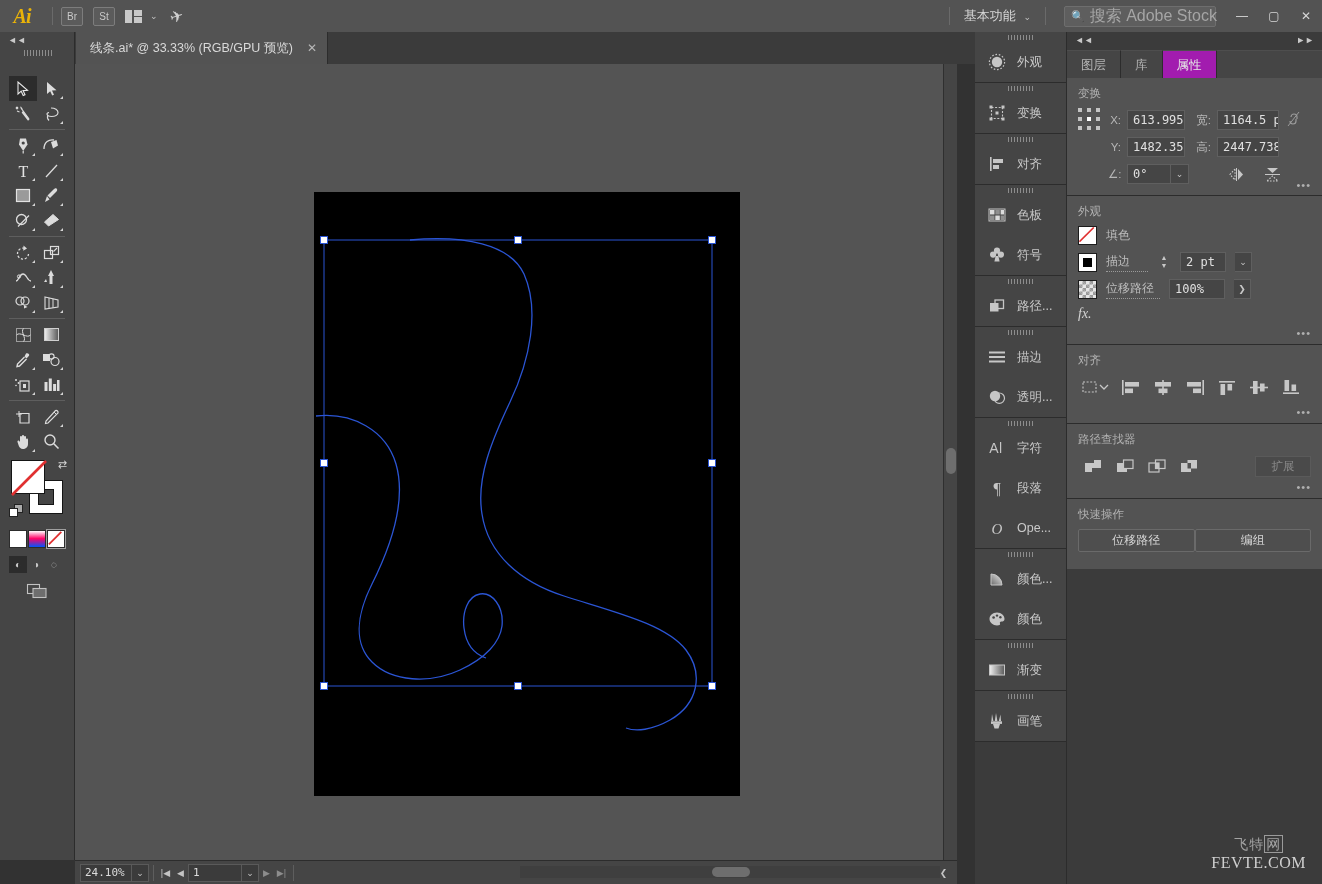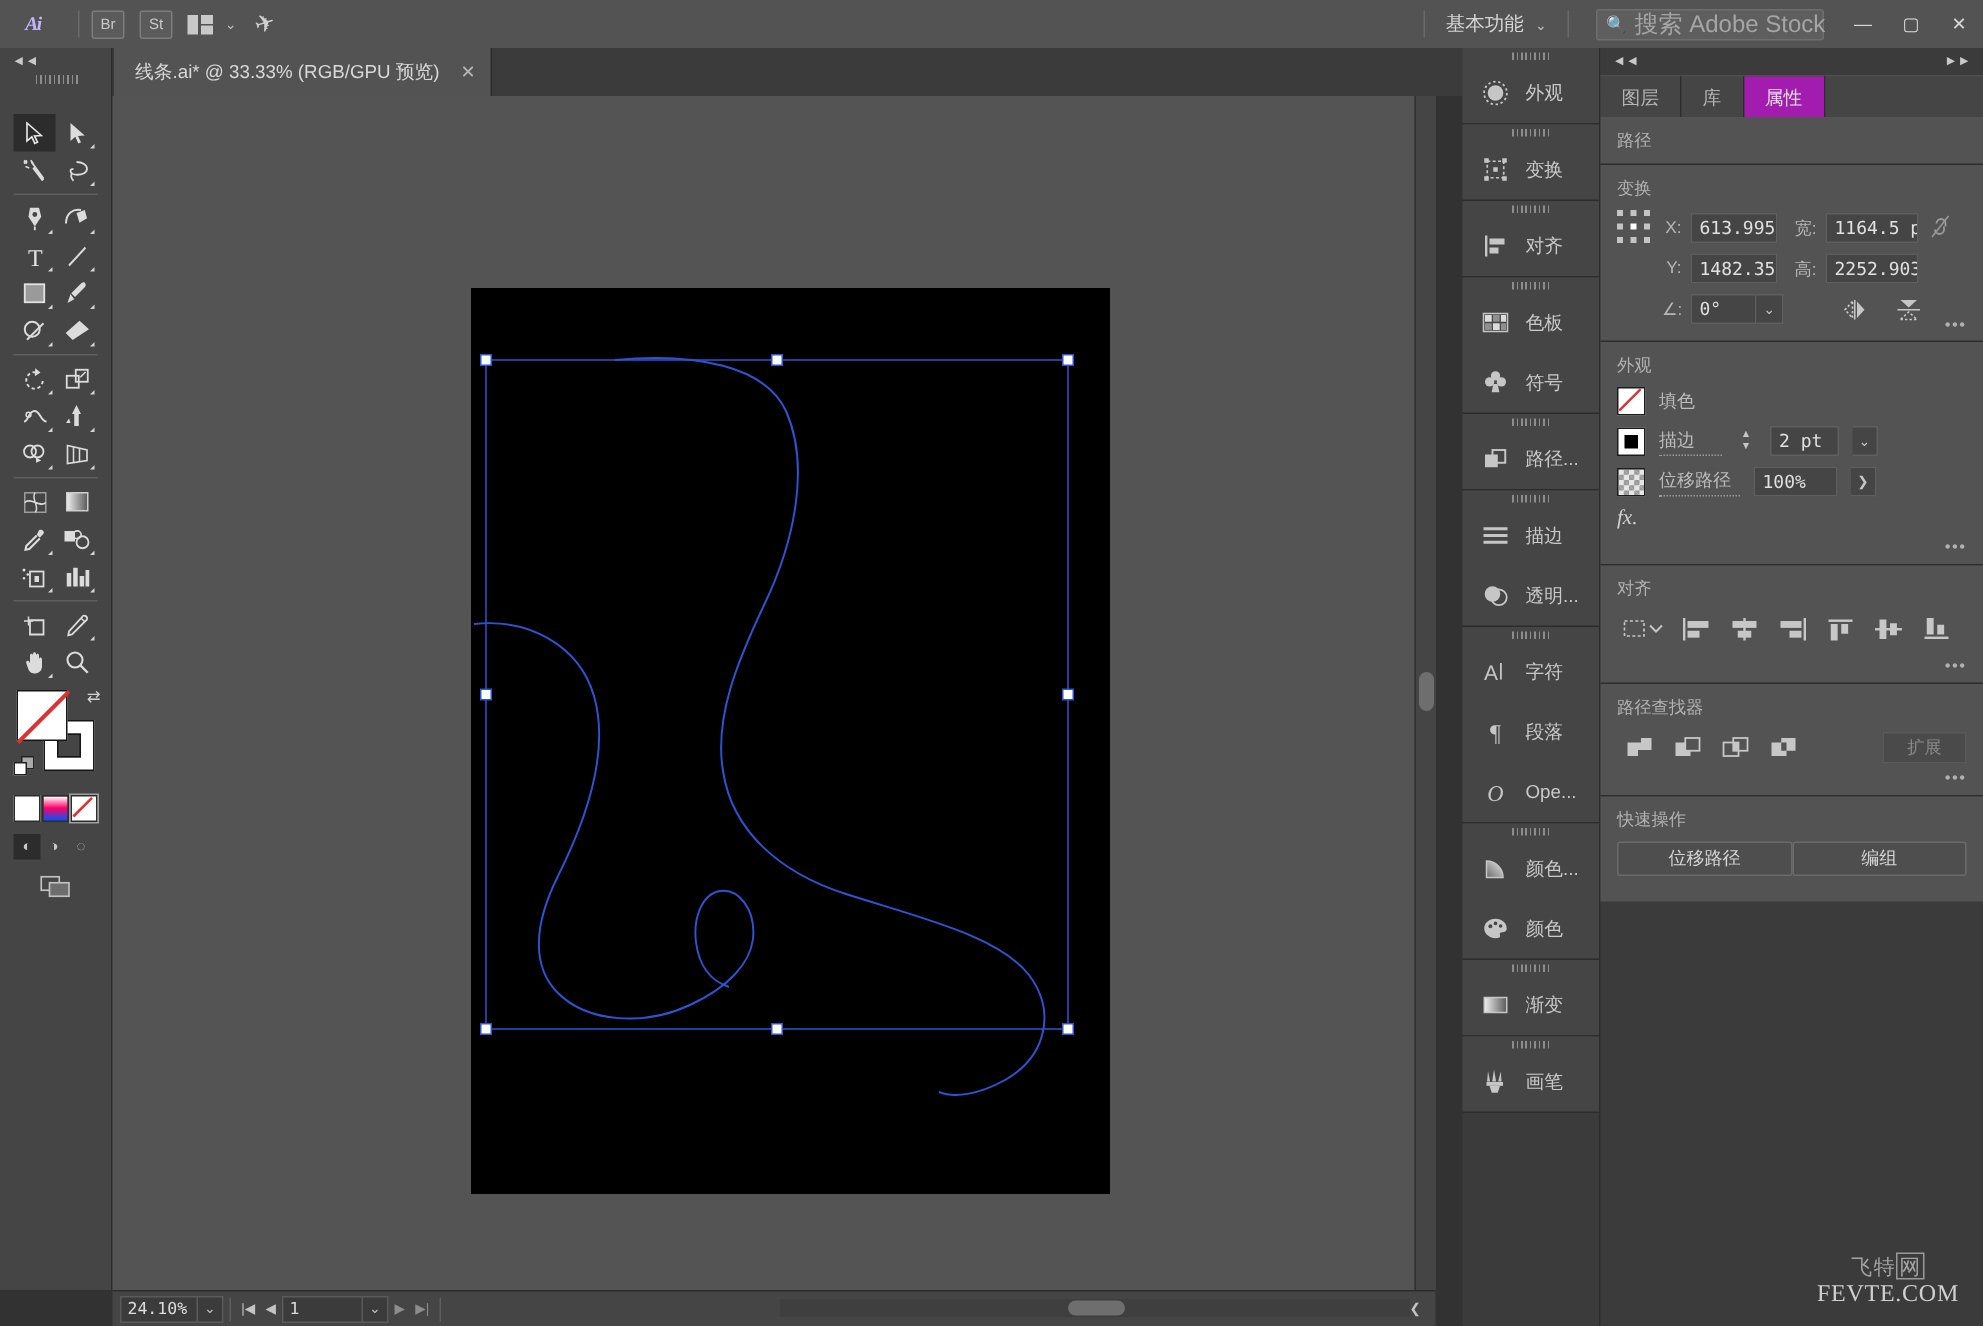--- a/index.html
+++ b/index.html
@@ -12,21 +12,21 @@
   }
   .app { position: relative; width: 1322px; height: 884px; }
 
   
   .menubar {
     position: absolute; left: 0; top: 0; width: 1322px; height: 32px;
     background: #535353; display: flex; align-items: center;
   }
   .ai-logo {
     width: 44px; height: 32px; display: flex; align-items: center; justify-content: center;
-    color: #c4b5fd; font-size: 13px; font-weight: bold; font-style: italic;
+    color: #eab308; font-size: 20px; font-weight: bold; font-style: italic;
     font-family: "Liberation Serif", serif; letter-spacing: -1px;
   }
   .menu-items { display: flex; align-items: center; height: 32px; }
   .menu-item {
     padding: 0 9px; height: 32px; line-height: 32px;
     color: #d6d6d6; font-size: 13px; cursor: default; white-space: nowrap;
   }
   .mb-sep { width: 1px; height: 18px; background: #6a6a6a; margin: 0 8px; }
   .mb-btn {
     width: 22px; height: 19px; border: 1px solid #7d7d7d; border-radius: 2px;
@@ -841,23 +841,20 @@
       <span class="r">►►</span>
     </div>
 
     <div class="ptabs">
       <div class="ptab">图层</div>
       <div class="ptab">库</div>
       <div class="ptab active">属性</div>
       <div class="filler"></div>
     </div>
 
-    <div class="psection" style="padding-bottom:8px;">
-      <div class="psec-title" style="margin-bottom:0;">路径</div>
-    </div>
 
     <div class="psection">
       <div class="psec-title">变换</div>
       <div class="xform-row" style="margin-bottom:5px;">
         <div class="ref-grid">
           <i style="left:0;top:0"></i>
             <i style="left:9px;top:0"></i>
             <i style="left:18px;top:0"></i>
           <i style="left:0;top:9px"></i>
             <i class="c" style="left:9px;top:9px"></i>
@@ -876,21 +873,21 @@
               <path d="M3 10 A3 3 0 0 0 9 10 L9 8" fill="none" stroke="#9b9b9b" stroke-width="1.2"></path>
               <line x1="1" y1="15" x2="12" y2="1" stroke="#9b9b9b" stroke-width="1"></line>
             </svg>
         </span>
       </div>
       <div class="xform-row" style="margin-bottom:5px;">
         <div style="width:24px"></div>
         <span class="fld-lbl">Y:</span>
         <div class="fld">1482.351</div>
         <span class="fld-lbl" style="width:20px;">高:</span>
-        <div class="fld w">2252.903</div>
+        <div class="fld w">2447.738</div>
         <span style="width:15px"></span>
       </div>
       <div class="xform-row">
         <div style="width:24px"></div>
         <span class="fld-lbl">∠:</span>
         <div class="angle-sel">
           <div class="angle-fld">0°</div>
           <div class="angle-drop">⌄</div>
         </div>
         <span style="width:20px"></span>

